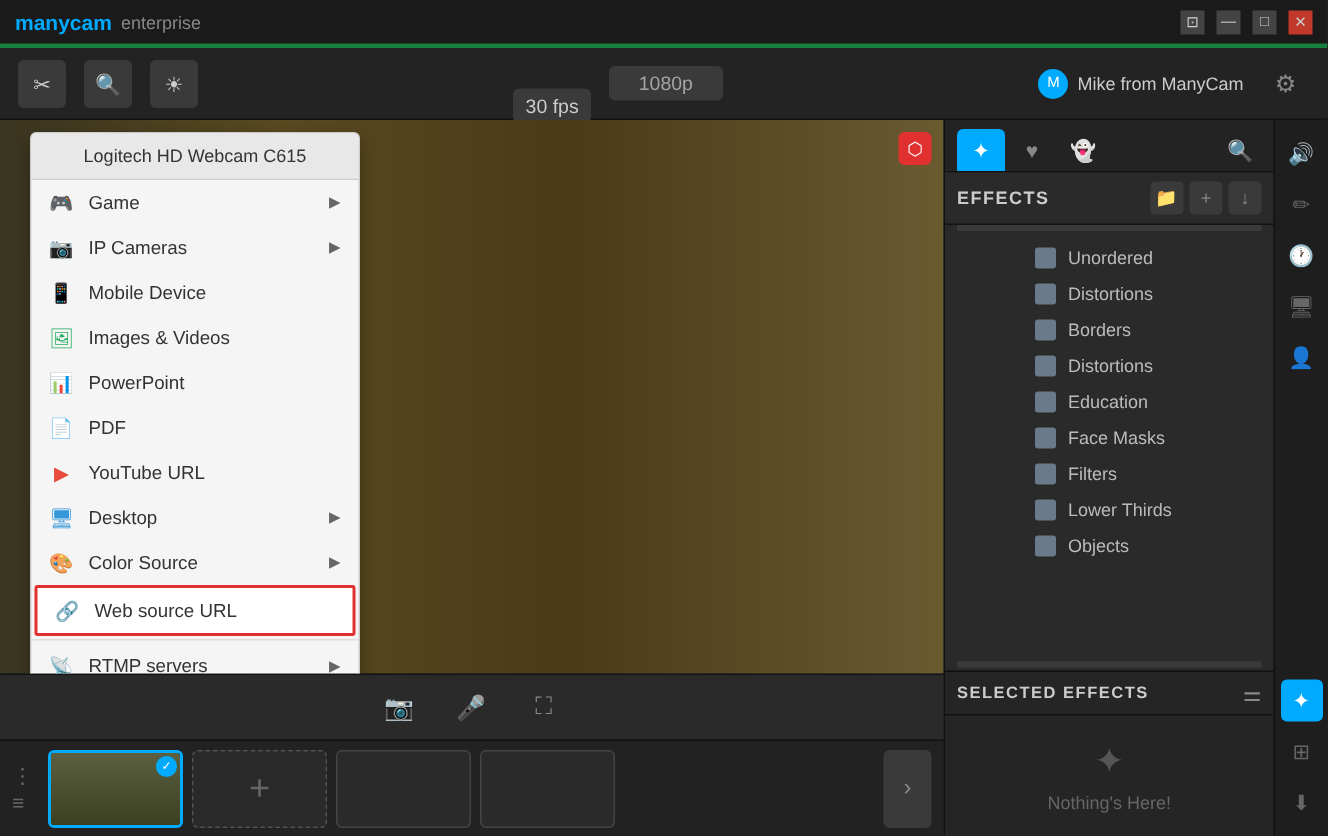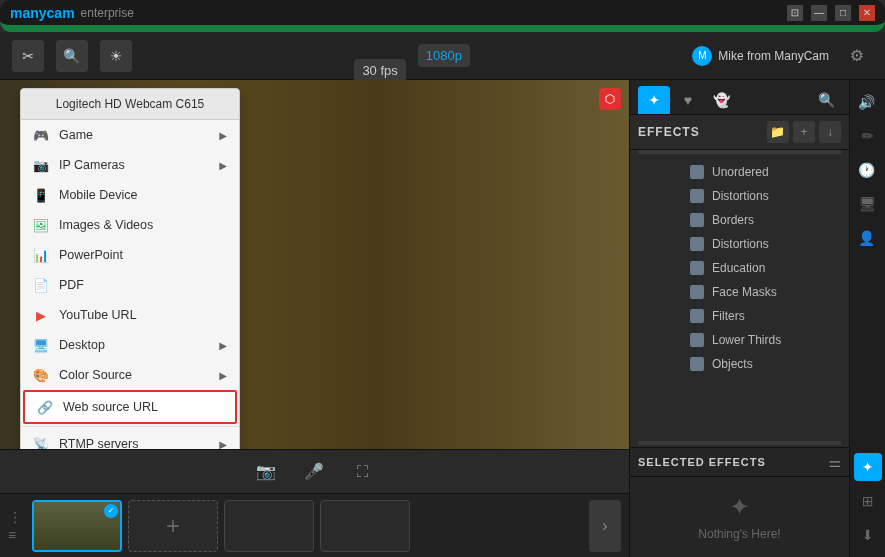--- a/index.html
+++ b/index.html
@@ -14,22 +14,21 @@
     }
 
     
     .title-bar {
       height: 32px;
       background: #1a1a1a;
       display: flex;
       align-items: center;
       justify-content: space-between;
       padding: 0 10px;
-      border-bottom: 7px solid #15803d;
-      border-radius: 11px;
+      border-bottom: 3px solid #15803d;
     }
     .title-bar-left {
       display: flex;
       align-items: center;
       gap: 6px;
     }
     .logo-text {
       color: #00aaff;
       font-weight: bold;
       font-size: 14px;
@@ -80,24 +79,24 @@
     }
     .fps-display {
       color: #ccc;
       font-size: 13px;
       background: #3a3a3a;
       padding: 4px 8px;
       border-radius: 4px;
       margin-top: 29px;
     }
     .res-display {
-      color: #0ea5e9;
+      color: #a3a3a3;
       font-size: 13px;
       background: #3a3a3a;
-      padding: 4px 8px;
+      padding: 4px 20px;
       border-radius: 4px;
     }
     .user-info {
       display: flex;
       align-items: center;
       gap: 6px;
       color: #ccc;
       font-size: 12px;
     }
     .user-avatar {

